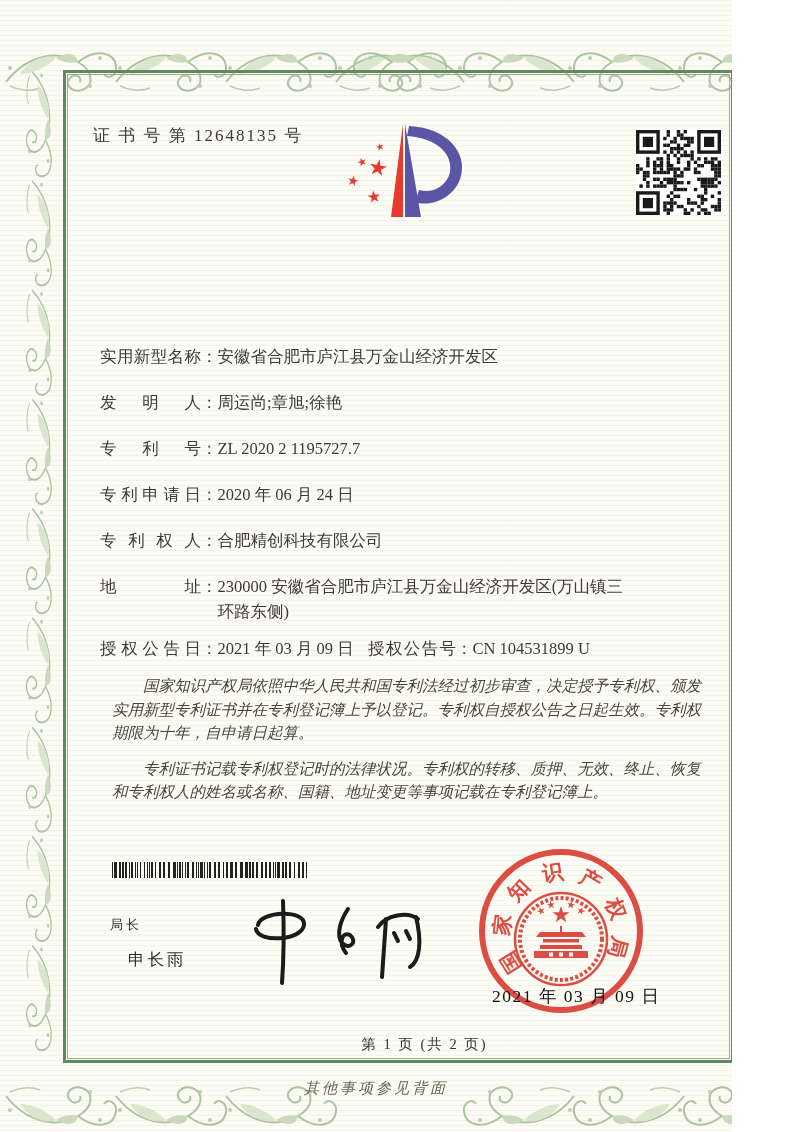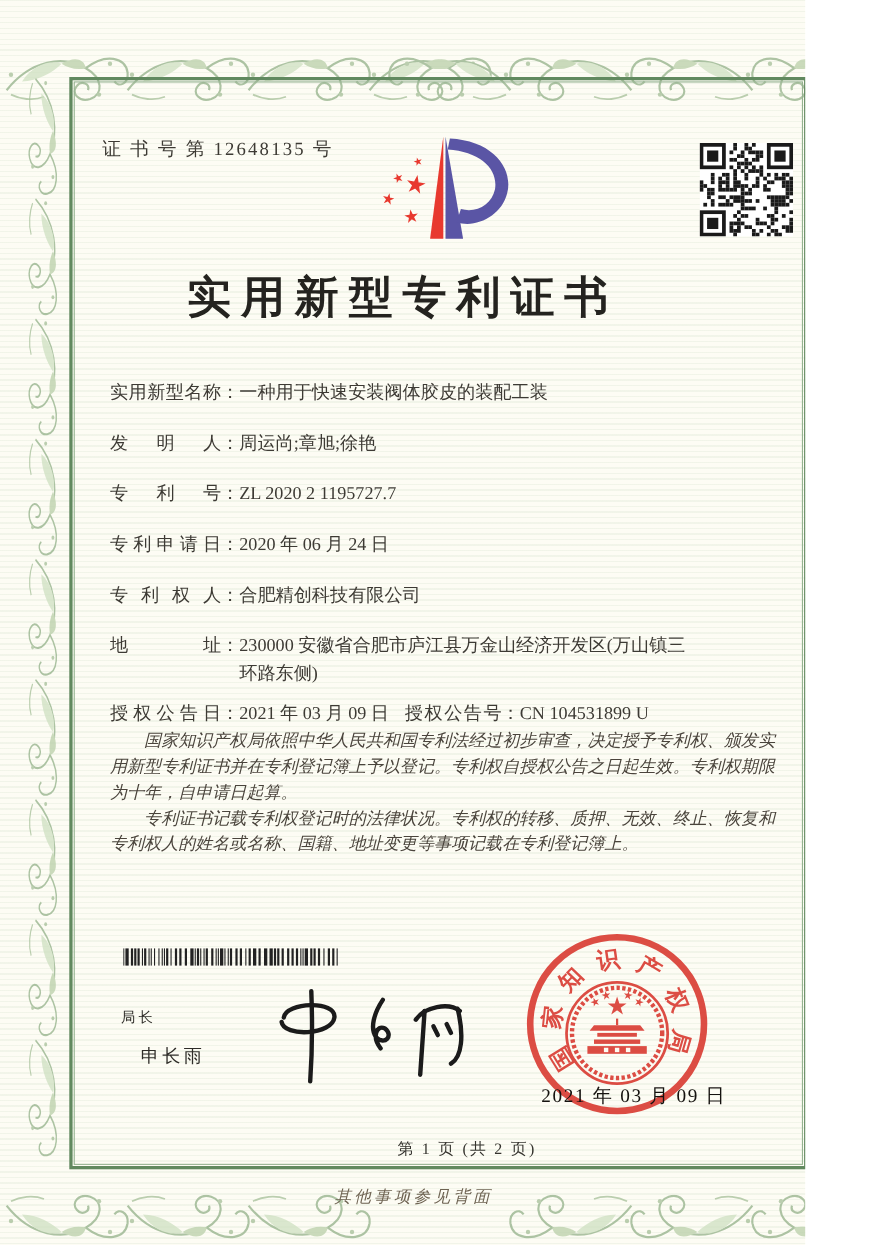--- a/index.html
+++ b/index.html
@@ -25,21 +25,21 @@
   .frow{margin-bottom:21px;line-height:25px;position:relative;}
   .flabel{display:inline-flex;justify-content:space-between;width:101px;vertical-align:top;}
   .colon{vertical-align:top;}
   .fvalue{display:inline-block;vertical-align:top;max-width:485px;}
   .addr{margin-bottom:12px;}
   .addr .fvalue{width:412px;}
   .g2{position:absolute;left:268px;top:0;white-space:nowrap;}
   .g2 .flabel{width:88px;}
   .paras{position:absolute;left:100px;top:662px;width:614px;font-size:15.5px;
     line-height:23.5px;font-style:italic;color:#4a443c;z-index:2;}
-  .paras p{margin:0;text-indent:2em;}
+  .paras p{margin:12px;text-indent:2em;}
   .barcode{position:absolute;left:112px;top:862px;z-index:2;}
   .officer-title{position:absolute;left:110px;top:916px;font-size:13px;letter-spacing:3px;color:#2e2c28;z-index:2;}
   .officer-name{position:absolute;left:128px;top:949px;font-size:16.5px;letter-spacing:3px;color:#2e2c28;z-index:2;}
   .signature{position:absolute;left:228px;top:895px;z-index:2;}
   .seal{position:absolute;left:461px;top:831px;z-index:4;opacity:.88;}
   .seal-date{position:absolute;left:492px;top:984px;font-size:17.5px;letter-spacing:1.5px;color:#15120f;z-index:5;}
   .pageinfo{position:absolute;left:63px;width:665px;top:1035px;text-align:center;
     font-size:14.5px;letter-spacing:2px;color:#35332e;z-index:2;margin-left:29px;}
   .backnote{position:absolute;left:0;right:0;top:1079px;text-align:center;
     font-size:15px;font-style:italic;letter-spacing:3px;color:#6e6352;
@@ -333,32 +333,31 @@
       <rect x="1" y="1" width="5" height="5" fill="#ffffff"></rect>
       <rect x="2" y="2" width="3" height="3" fill="#1a1a1a"></rect>
       <rect x="18" y="0" width="7" height="7" fill="#1a1a1a"></rect>
       <rect x="19" y="1" width="5" height="5" fill="#ffffff"></rect>
       <rect x="20" y="2" width="3" height="3" fill="#1a1a1a"></rect>
       <rect x="0" y="18" width="7" height="7" fill="#1a1a1a"></rect>
       <rect x="1" y="19" width="5" height="5" fill="#ffffff"></rect>
       <rect x="2" y="20" width="3" height="3" fill="#1a1a1a"></rect>
     </svg>
 
-  <div class="title">实用新型专利证书</div>
 
   <div class="fields">
     <div class="frow">
       <span class="flabel">
           <span>实</span>
           <span>用</span>
           <span>新</span>
           <span>型</span>
           <span>名</span>
           <span>称</span>
-        </span><span class="colon">：</span><span class="fvalue">一种用于快速安装阀体胶皮的装配工装</span>
+        </span><span class="colon">：</span><span class="fvalue">安徽省合肥市庐江县万金山经济开发区</span>
     </div>
     <div class="frow">
       <span class="flabel">
           <span>发</span>
           <span>明</span>
           <span>人</span>
         </span><span class="colon">：</span><span class="fvalue">周运尚;章旭;徐艳</span>
     </div>
     <div class="frow">
       <span class="flabel">

